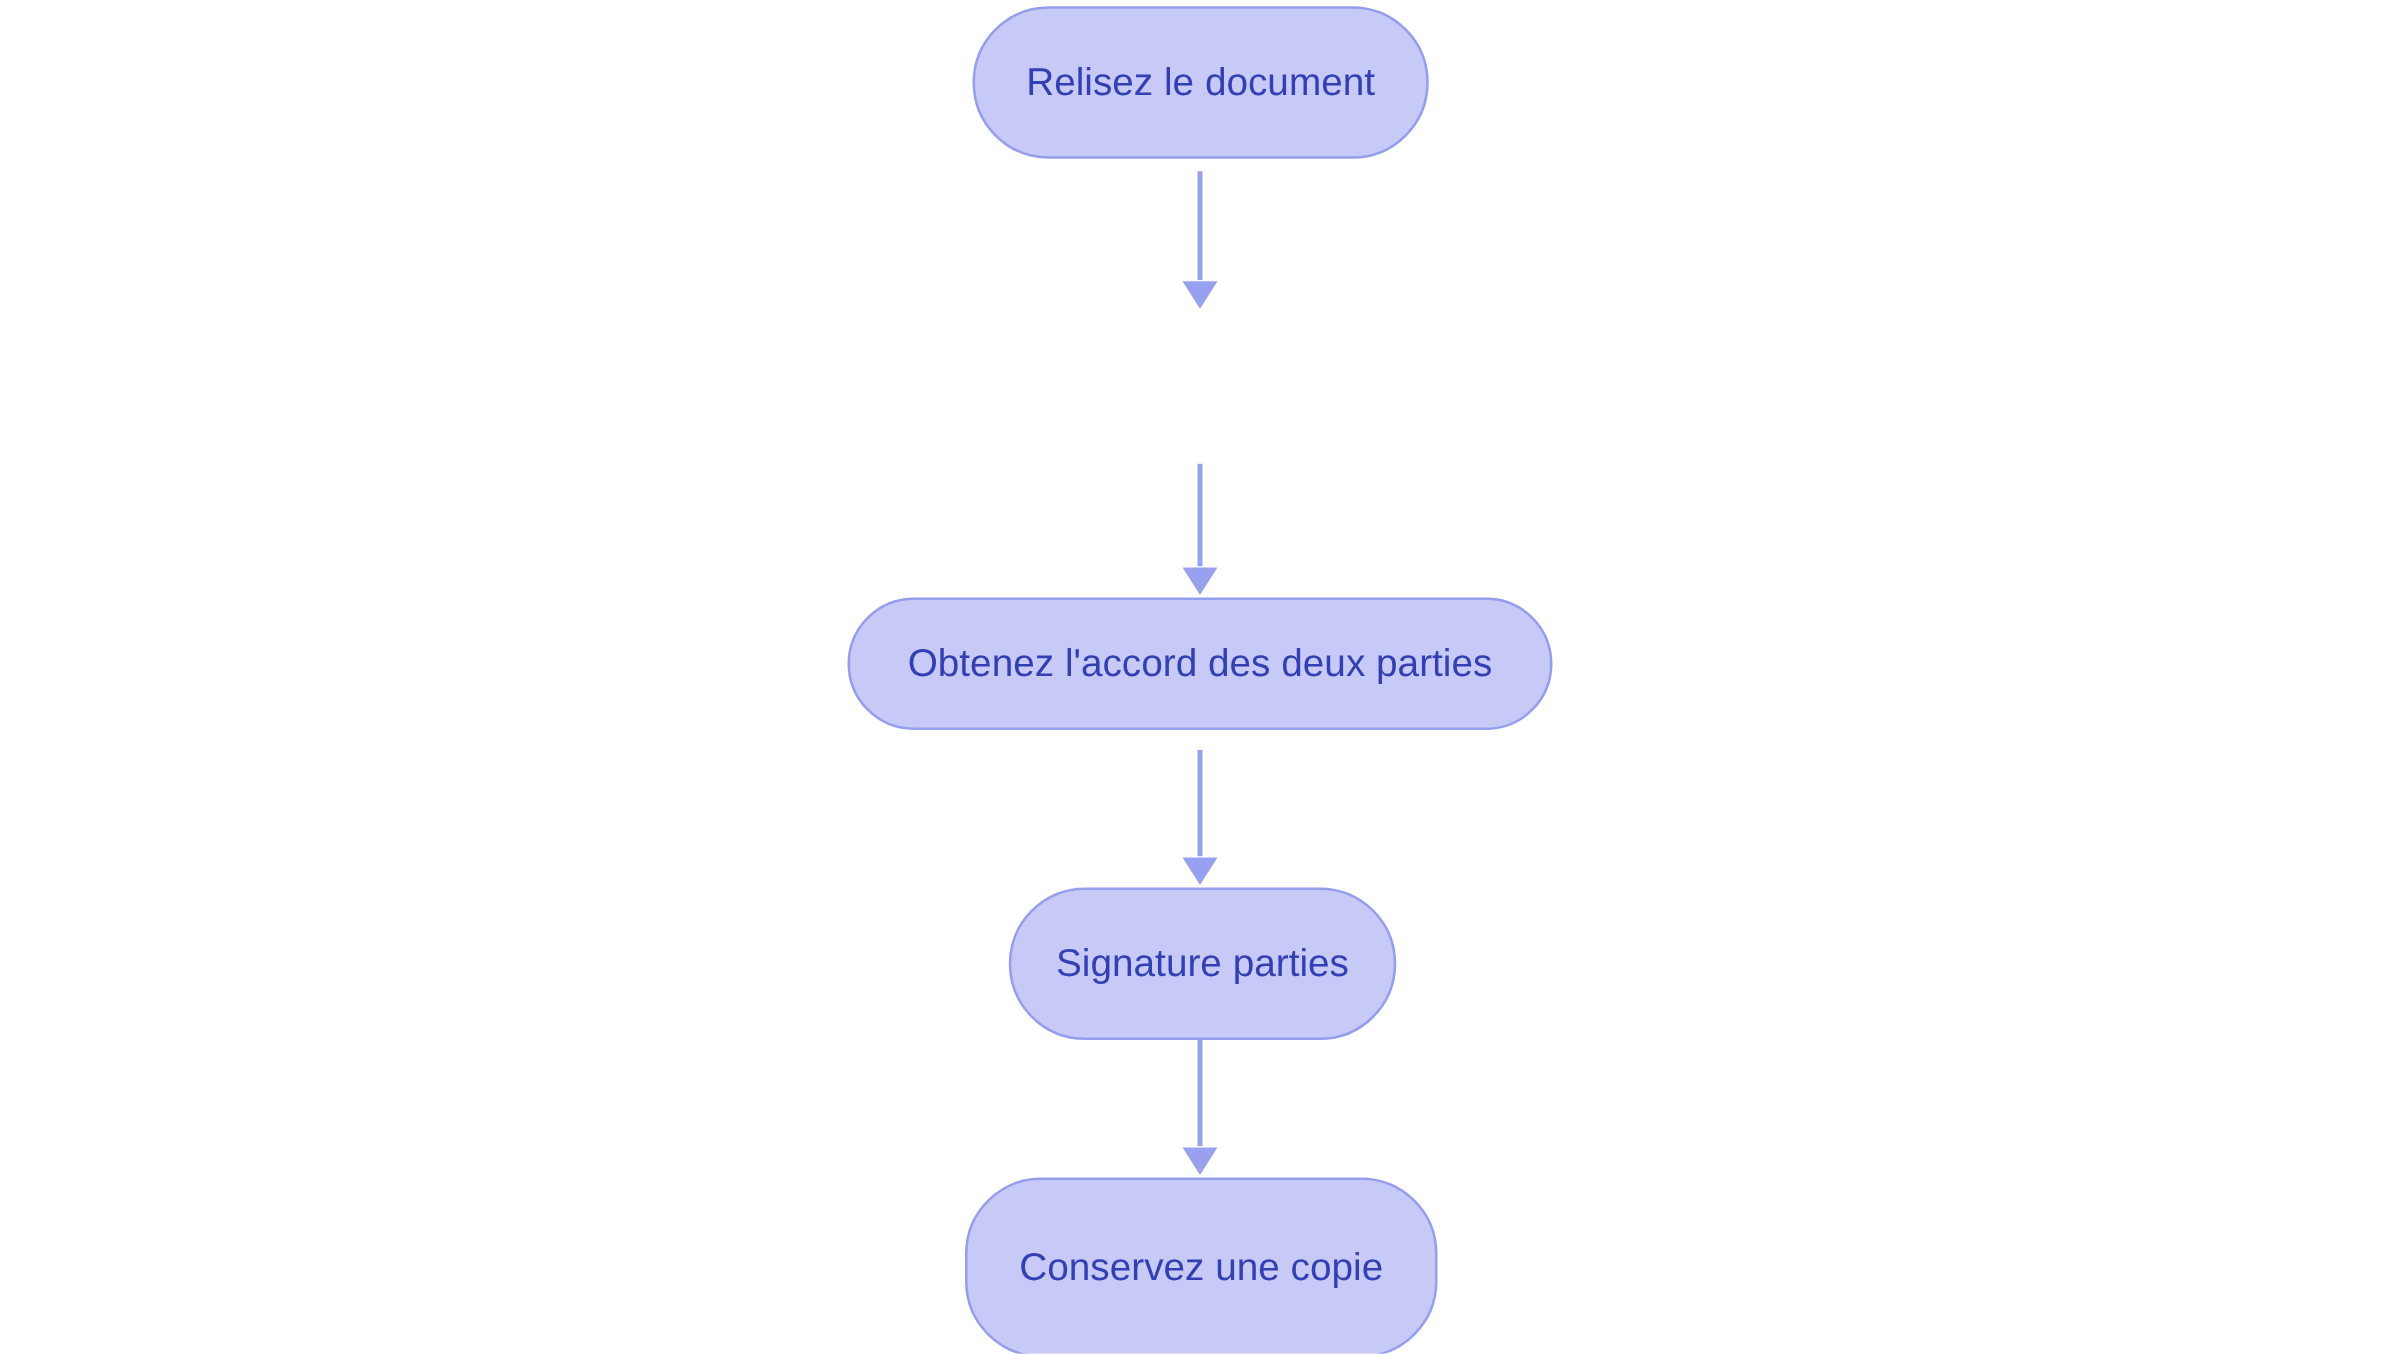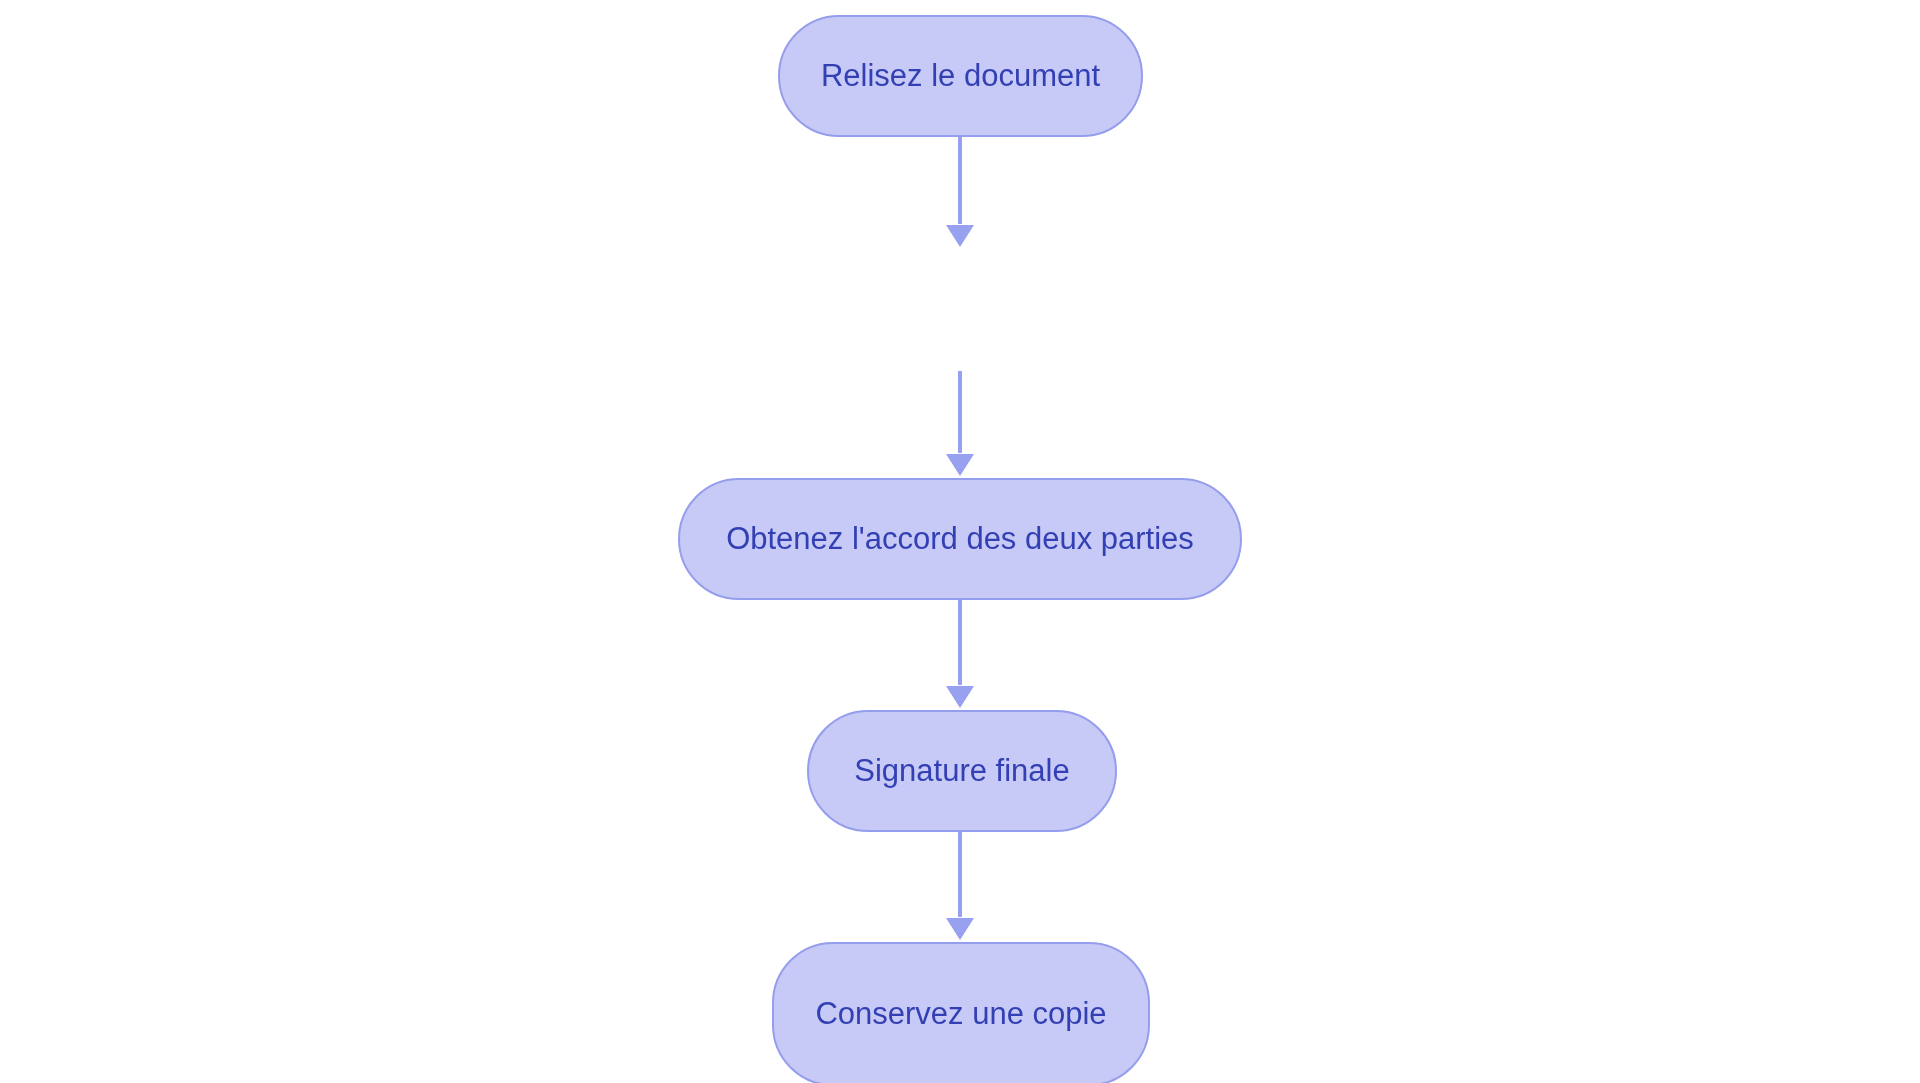--- a/index.html
+++ b/index.html
@@ -23,23 +23,23 @@
     justify-content: center;
     background: var(--node-fill, #c7c9f6);
     border: 2px solid var(--node-border, #959eec);
     border-radius: 61px;
     color: var(--node-text, #3340b3);
     font-size: 31px;
     font-weight: 500;
     text-align: center;
     white-space: nowrap;
   }
-  .node-1 { left: 778px; top: 15px;  width: 365px; height: 122px; }
+  .node-1 { left: 778px; top: 5px;  width: 365px; height: 122px; }
   .node-2 { left: 792px; top: 249px; width: 336px; height: 122px; }
-  .node-3 { left: 678px; top: 478px; width: 564px; height: 122px; }
+  .node-3 { left: 678px; top: 478px; width: 564px; height: 106px; }
   .node-4 { left: 807px; top: 710px; width: 310px; height: 122px; }
   .node-5 { left: 772px; top: 942px; width: 378px; height: 144px; }
 
   .arrow {
     position: absolute;
     left: 946px;
     width: 28px;
   }
   .arrow-1 { top: 137px; height: 112px; }
   .arrow-2 { top: 371px; height: 107px; }
@@ -89,21 +89,21 @@
   <div class="node node-3">
     <span>Obtenez l'accord des deux parties</span>
   </div>
 
   <div class="arrow arrow-3">
     <div class="line"></div>
     <div class="head"></div>
   </div>
 
   <div class="node node-4">
-    <span>Signature finale</span>
+    <span>Signature parties</span>
   </div>
 
   <div class="arrow arrow-4">
     <div class="line"></div>
     <div class="head"></div>
   </div>
 
   <div class="node node-5">
     <span>Conservez une copie</span>
   </div>

